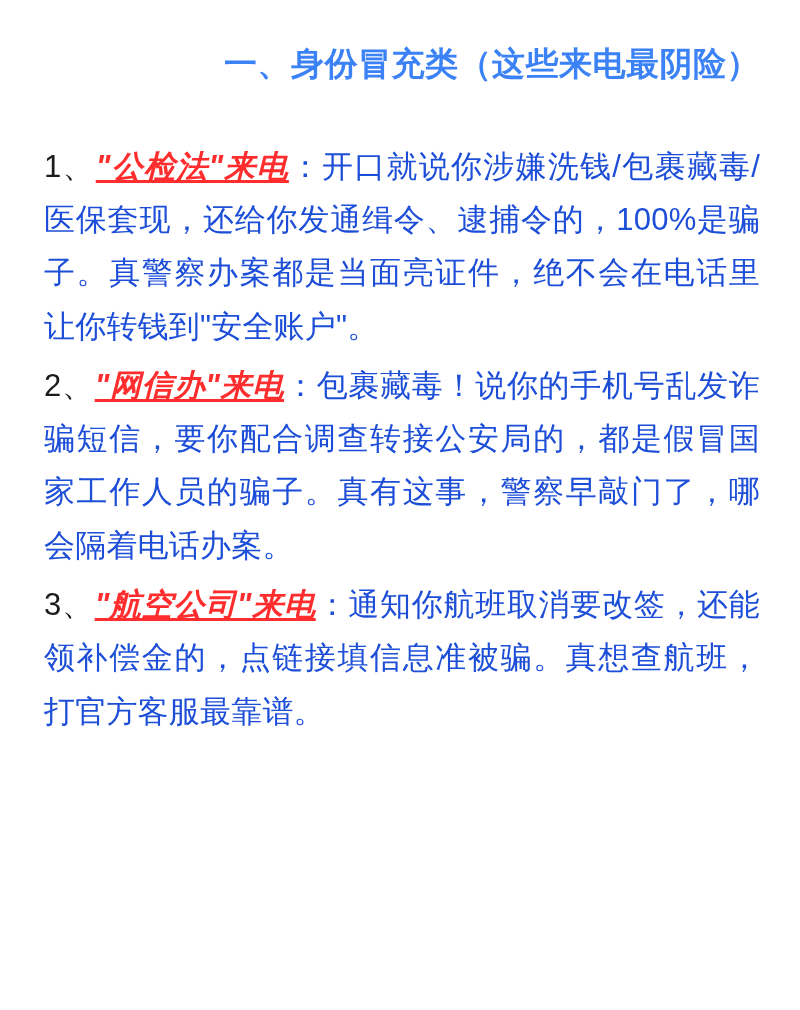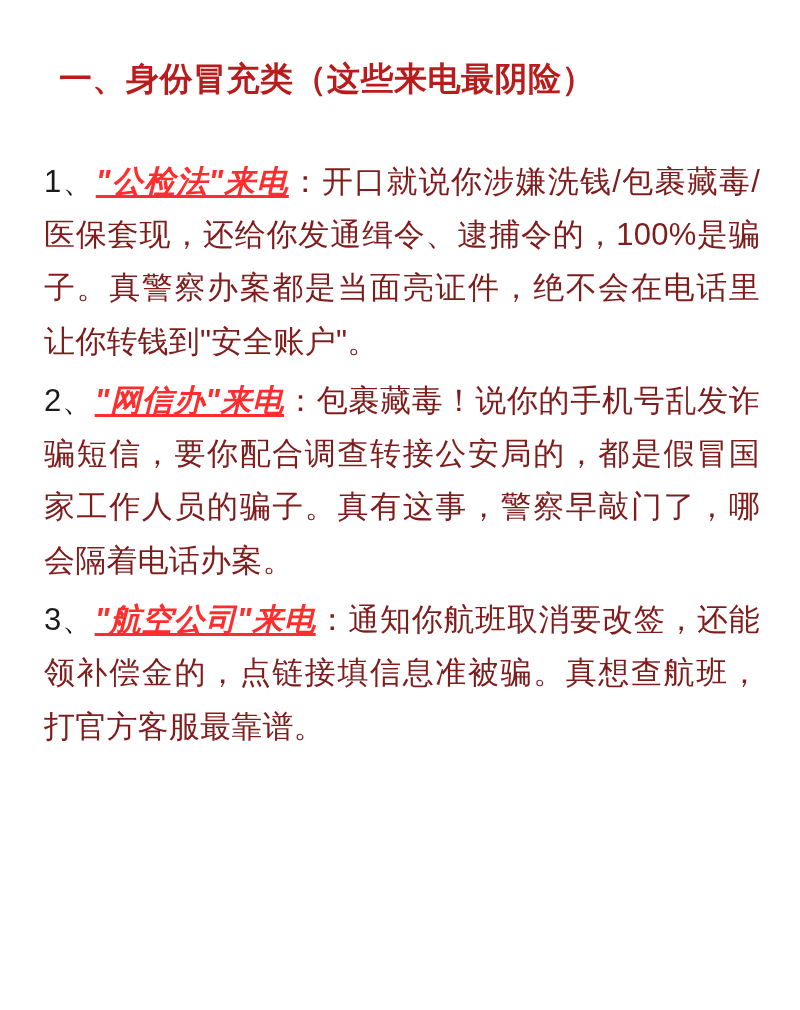--- a/index.html
+++ b/index.html
@@ -16,27 +16,28 @@
   }
   .page {
     position: relative;
     width: 800px;
     height: 1010px;
     background: #ffffff;
     box-sizing: border-box;
     padding: 44px 40px 0 44px;
   }
   .heading {
-    color: #b91c1c;
+    color: #3b82f6;
     font-size: 33px;
     font-weight: bold;
     letter-spacing: 0.5px;
     line-height: 1.2;
-    margin: 15px;
+    margin: 0;
     white-space: nowrap;
+    text-align: right;
   }
   .body-block {
     margin-top: 56px;
   }
   .item {
     font-size: 31px;
     line-height: 1.72;
     color: #1b1b1b;
     letter-spacing: 0.2px;
     text-align: justify;
@@ -52,21 +53,21 @@
   .tag {
     color: #ff2d2d;
     font-weight: bold;
     font-style: italic;
     text-decoration: underline;
     text-decoration-color: #ff2d2d;
     text-underline-offset: 3px;
     padding: 0 1px;
   }
   .rest {
-    color: #7f1d1d;
+    color: #1d4ed8;
     margin-top: 38px;
   }
 </style>
 </head>
 <body>
 
 <div class="page">
 
   <h1 class="heading">一、身份冒充类（这些来电最阴险）</h1>
 

